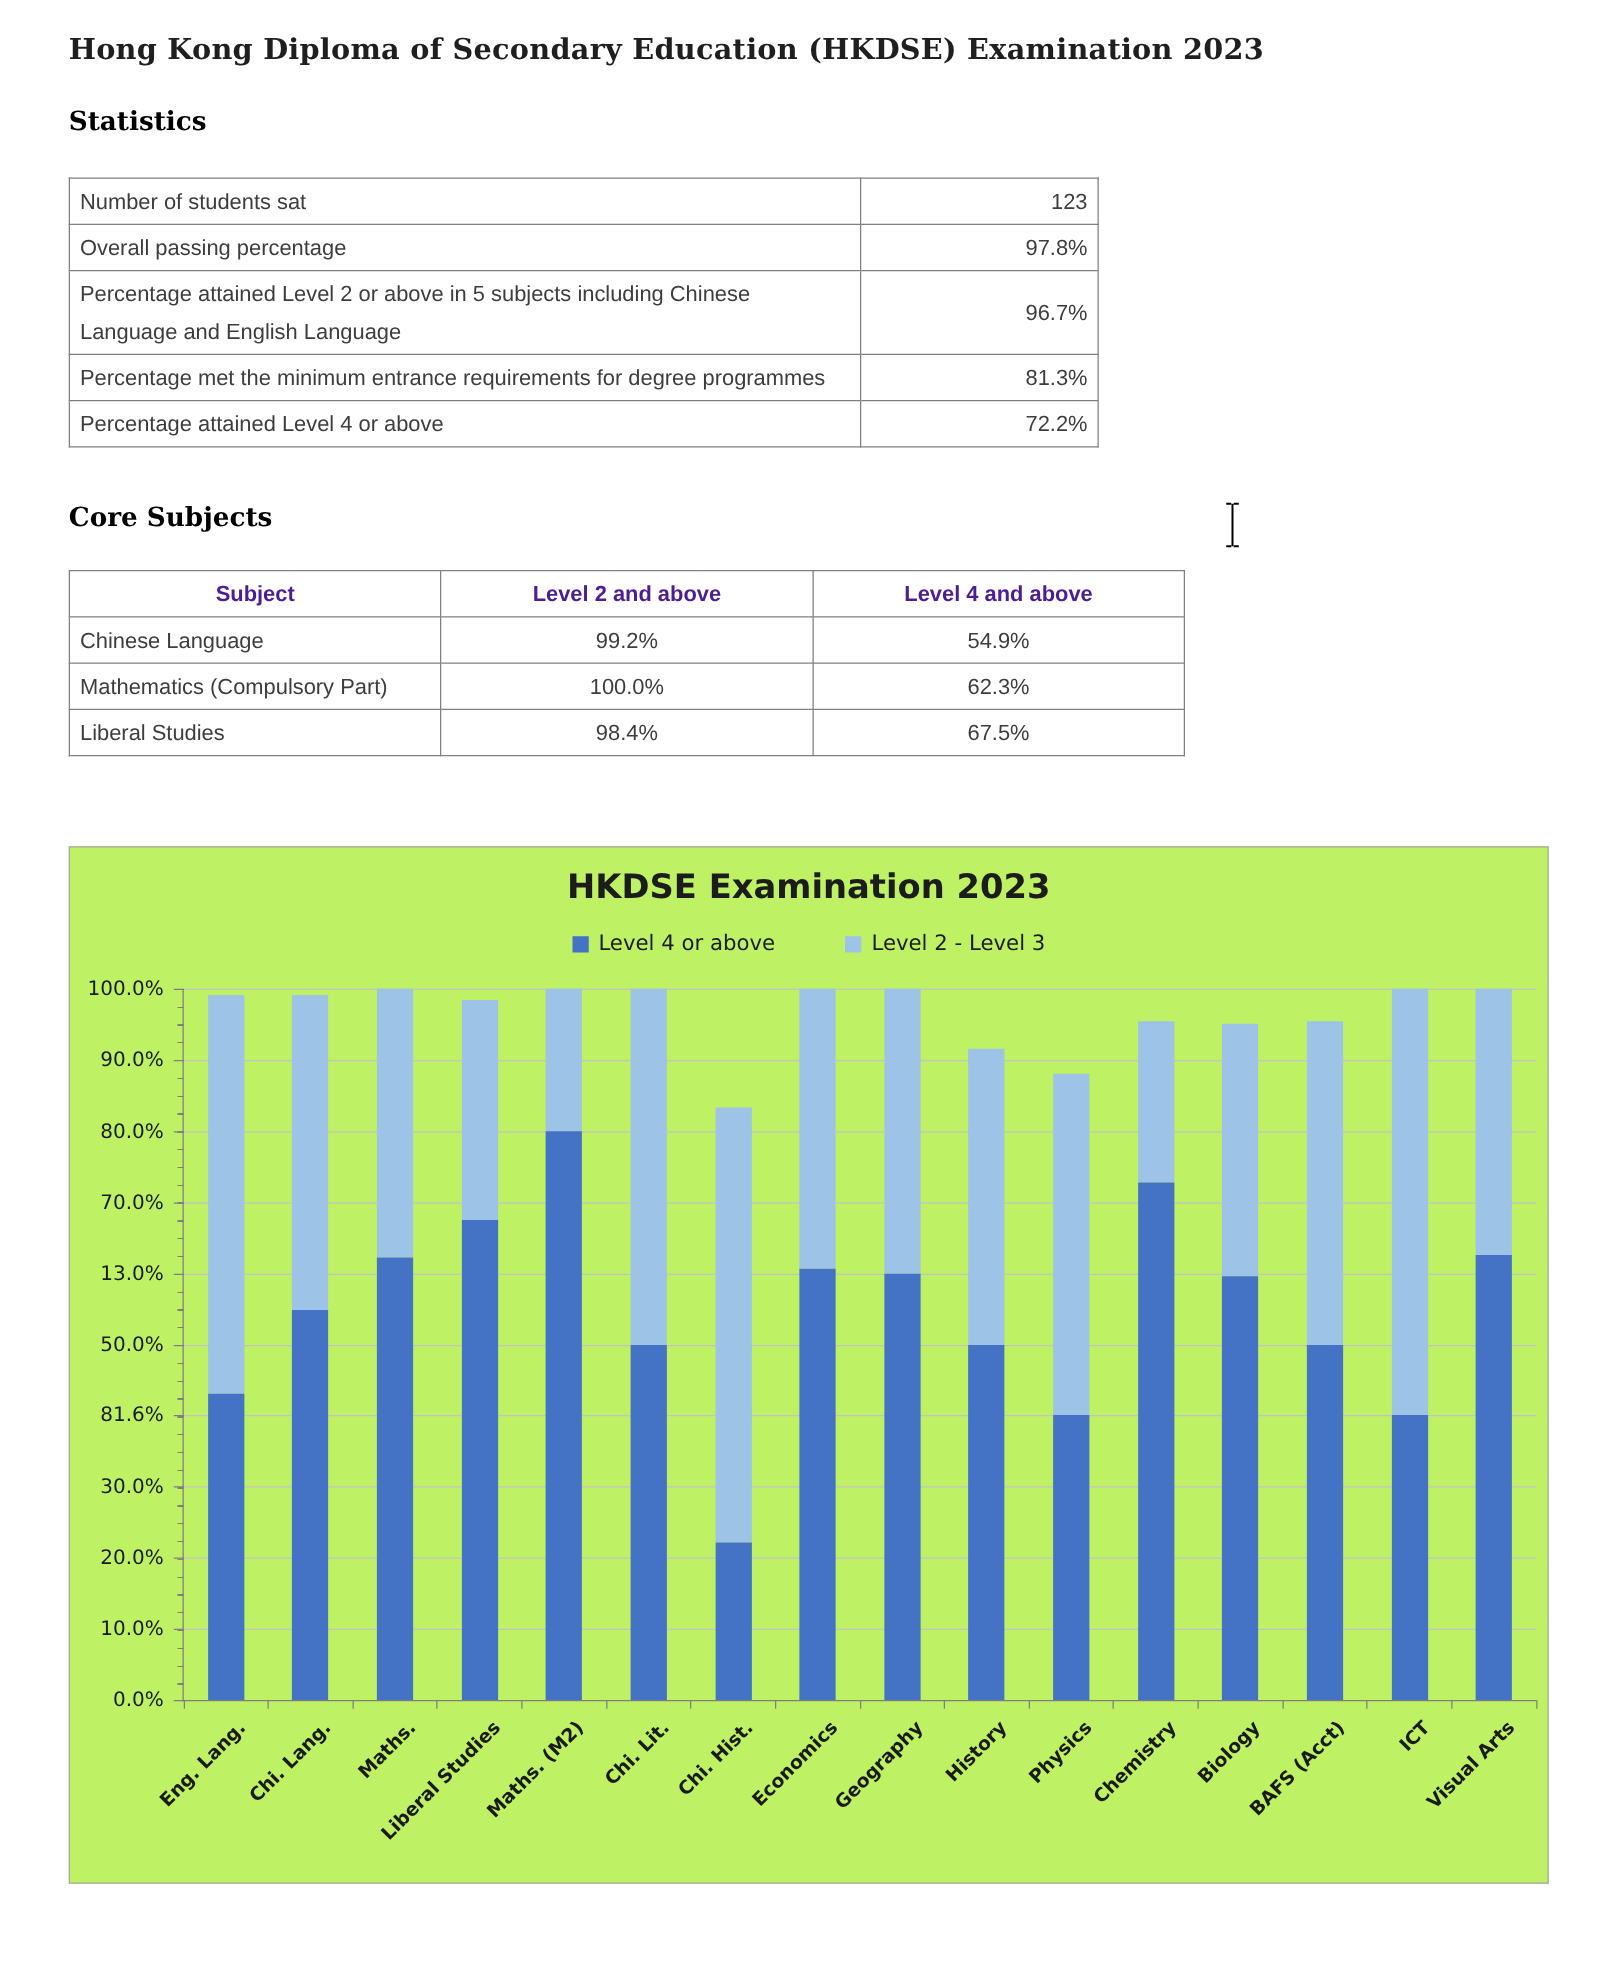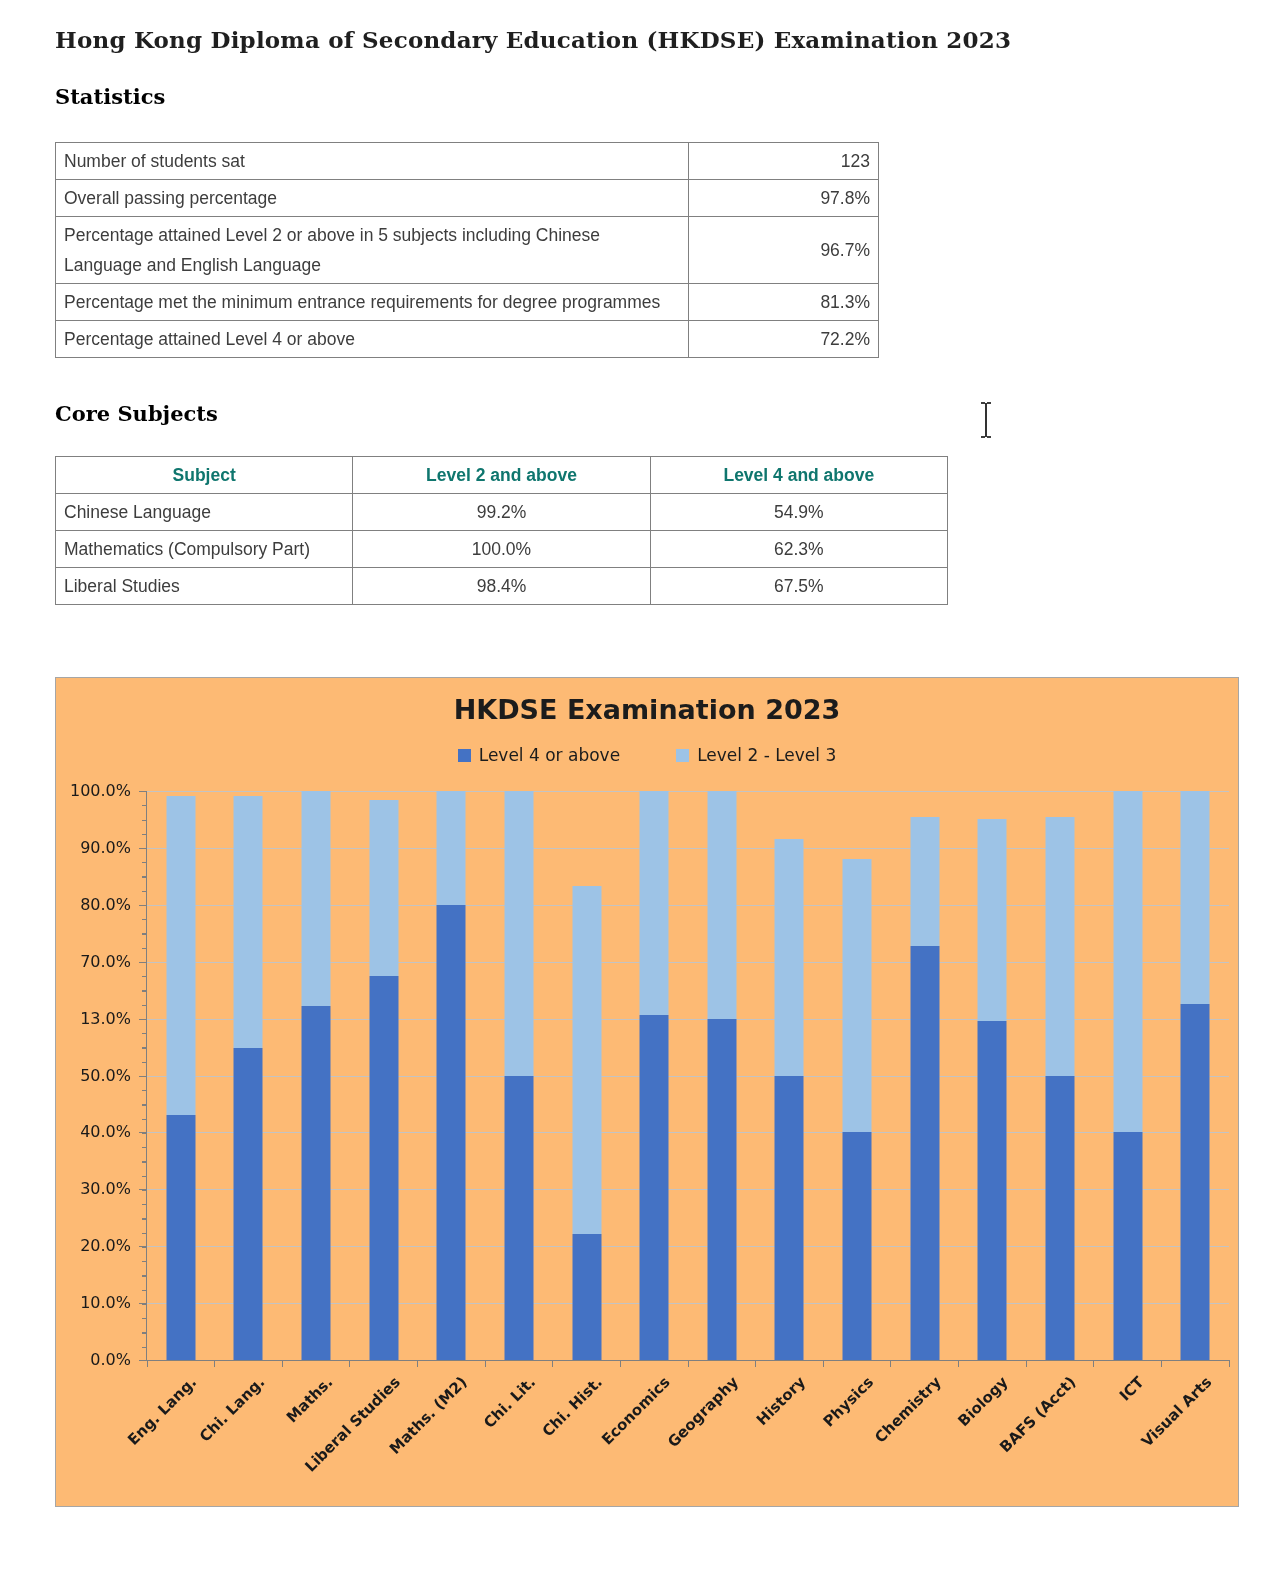--- a/index.html
+++ b/index.html
@@ -23,29 +23,29 @@
   td, th {
     border:1px solid #808080; font-size:17.5px; line-height:30px;
     padding:3px 8px; color:#3d3d3d; font-weight:400;
     font-family:"Liberation Sans", sans-serif; vertical-align:middle;
   }
   .stats-table { margin-top:33px; width:823px; }
   .stats-table td.label-cell { width:633px; text-align:left; }
   .stats-table td.value-cell { width:190px; text-align:right; }
 
   .core-table { margin-top:30px; width:893px; }
-  .core-table th { font-weight:700; text-align:center; color:#0f766e; }
+  .core-table th { font-weight:700; text-align:center; color:#4c1d95; }
   .core-table td.subject-cell { width:330px; text-align:left; }
   .core-table td.l2-cell { width:247px; text-align:center; }
   .core-table td.l4-cell { width:316px; text-align:center; }
 
   
   .chart-box {
     position:relative; margin-top:72px; margin-left:0; width:1184px; height:830px;
-    border:1px solid #a6a6a6; background:#fdba74;
+    border:1px solid #a6a6a6; background:#bef264;
     font-family:"DejaVu Sans", sans-serif;
   }
   .chart-title {
     position:absolute; top:16px; left:0; width:100%; text-align:center;
     font-weight:700; font-size:27px; color:#1c1c1c;
   }
   .legend {
     position:absolute; top:67px; left:0; width:100%;
     display:flex; justify-content:center; gap:56px;
   }
@@ -310,21 +310,21 @@
             <div class="xtick" style="left: calc(93.75% - 0.5px);"></div>
             <div class="xtick" style="left: calc(100% - 0.5px);"></div>
           </div>
         <div class="layer">
             <div class="ylabel" style="top: calc(0% - 10px);">100.0%</div>
             <div class="ylabel" style="top: calc(10% - 10px);">90.0%</div>
             <div class="ylabel" style="top: calc(20% - 10px);">80.0%</div>
             <div class="ylabel" style="top: calc(30% - 10px);">70.0%</div>
             <div class="ylabel" style="top: calc(40% - 10px);">13.0%</div>
             <div class="ylabel" style="top: calc(50% - 10px);">50.0%</div>
-            <div class="ylabel" style="top: calc(60% - 10px);">40.0%</div>
+            <div class="ylabel" style="top: calc(60% - 10px);">81.6%</div>
             <div class="ylabel" style="top: calc(70% - 10px);">30.0%</div>
             <div class="ylabel" style="top: calc(80% - 10px);">20.0%</div>
             <div class="ylabel" style="top: calc(90% - 10px);">10.0%</div>
             <div class="ylabel" style="top: calc(100% - 10px);">0.0%</div>
           </div>
       </div>
     </div>
 
   </div>
 

